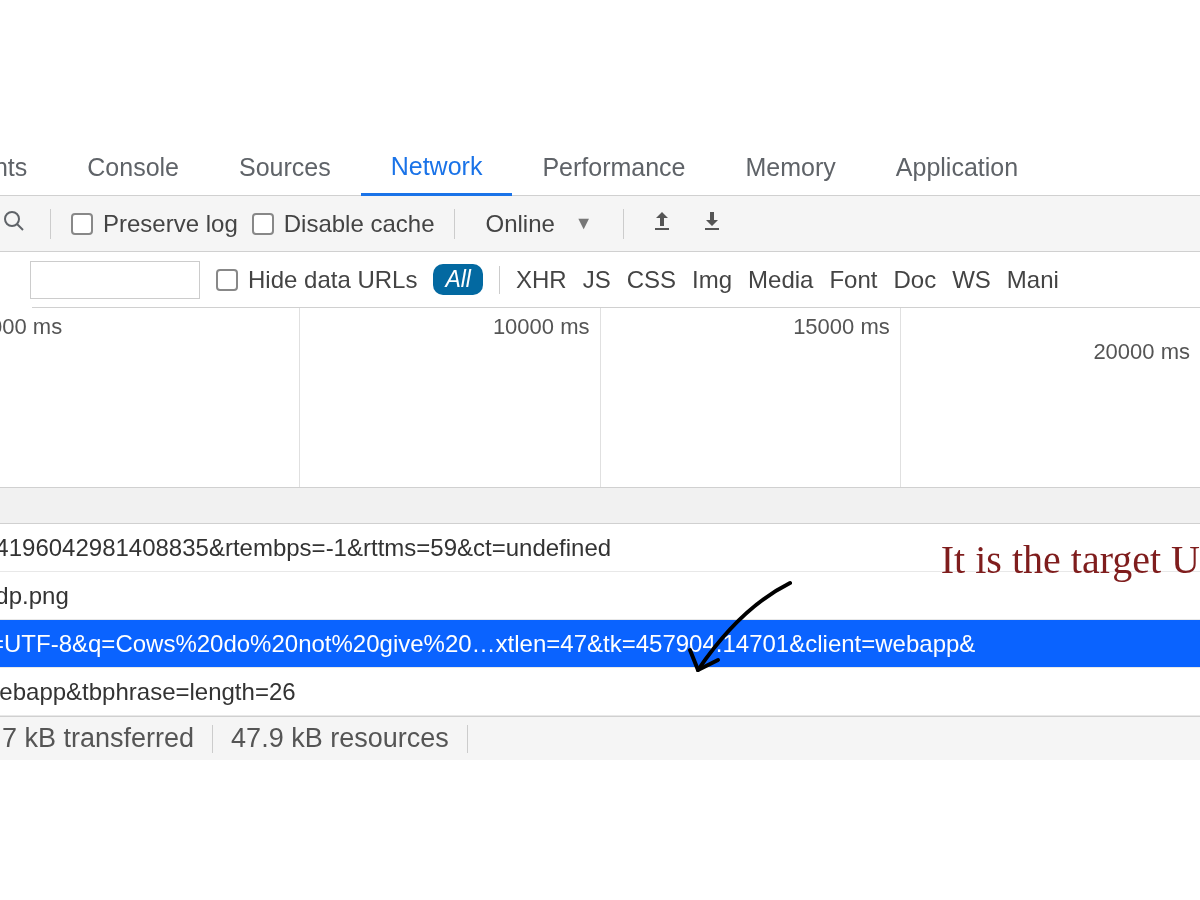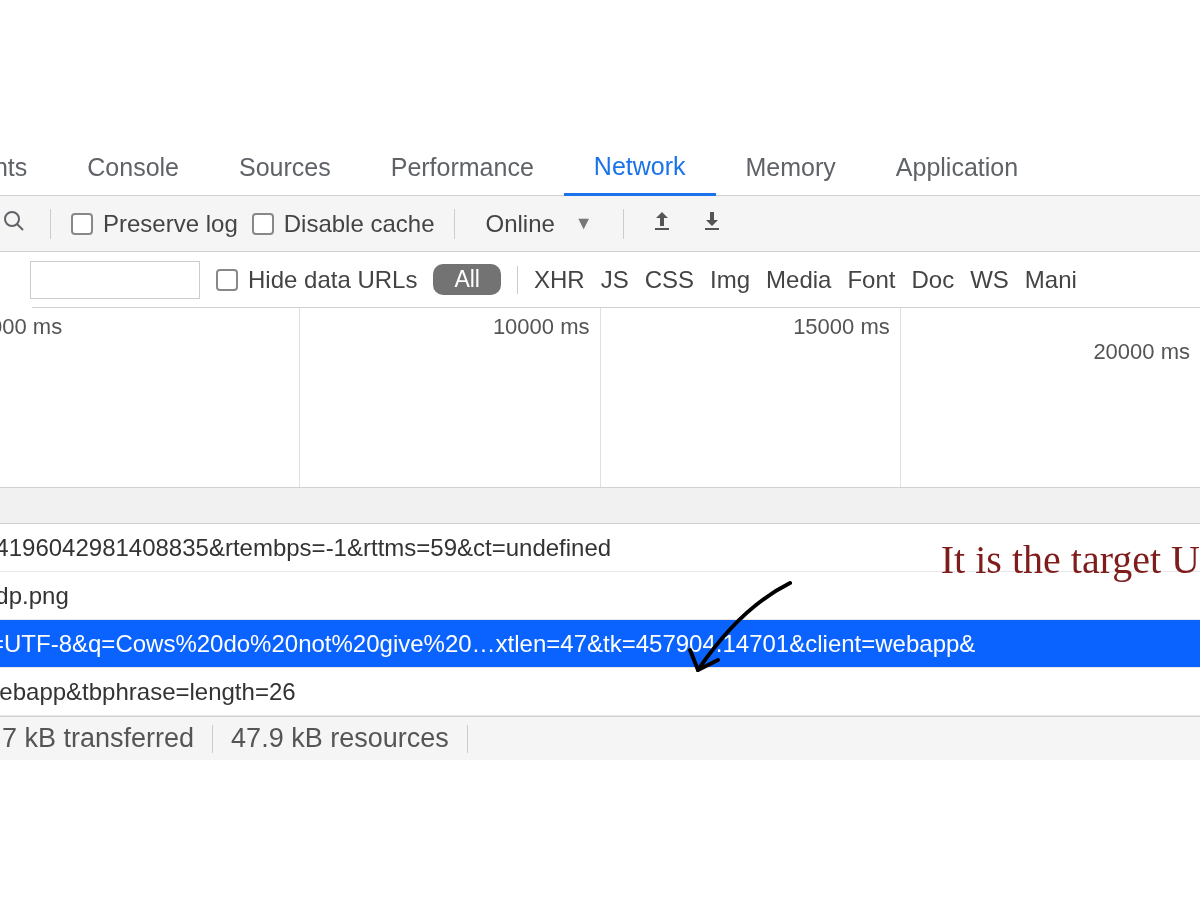--- a/index.html
+++ b/index.html
@@ -16,21 +16,21 @@
 .toolbar .sep { width: 1px; height: 30px; background: #ccc; margin: 0 6px; }
 .toolbar .search-icon-wrap { margin-left: -8px; margin-right: 4px; }
 .checkbox-wrap { display: flex; align-items: center; gap: 10px; cursor: pointer; justify-content: center; }
 .checkbox-box { width: 22px; height: 22px; border: 2px solid #888; border-radius: 4px; background: #fff; }
 .throttle { display: flex; align-items: center; gap: 20px; padding: 0 10px; }
 .throttle .chev { color: #777; font-size: 18px; }
 .icon-btn { color: #555; cursor: pointer; padding: 0 6px; }
 
 .filter-bar { display: flex; align-items: center; height: 56px; border-bottom: 1px solid #d0d0d0; background: #fff; font-size: 24px; color: #444; gap: 16px; margin-left: 32px; }
 .filter-input { width: 170px; height: 38px; border: 1px solid #ccc; background: #fff; margin-left: -2px; }
-.pill { background: #737373; color: #fff; border-radius: 10px; padding: 2px 21px; font-size: 23px; }
+.pill { background: #0369a1; color: #fff; border-radius: 10px; padding: 2px 12px; font-size: 23px; font-style: italic; }
 .filter-type { cursor: pointer; white-space: nowrap; }
 
 .timeline { display: flex; border-bottom: 1px solid #d0d0d0; height: 180px; background: #fff; }
 .timeline-col { flex: 1; border-right: 1px solid #e0e0e0; position: relative; }
 .timeline-col:last-child { border-right: none; margin-top: 25px; }
 .timeline-label { position: absolute; top: 6px; right: 10px; font-size: 22px; color: #555; }
 .timeline-label.first { left: -10px; right: auto; }
 
 .table-header-bar { height: 36px; background: #f1f1f1; border-bottom: 1px solid #d0d0d0; }
 
@@ -51,22 +51,22 @@
 </style>
 </head>
 <body>
 
 <div class="top-space"></div>
 
 <div class="tabs-bar">
   <div class="tab partial-left">ents</div>
   <div class="tab">Console</div>
   <div class="tab">Sources</div>
+  <div class="tab active">Network</div>
   <div class="tab">Performance</div>
-  <div class="tab active">Network</div>
   <div class="tab">Memory</div>
   <div class="tab">Application</div>
 </div>
 
 <div class="toolbar">
   <span class="search-icon-wrap">
     <svg class="icon" viewBox="0 0 24 24" fill="none" stroke="#5f6368" stroke-width="2">
         <circle cx="10" cy="10" r="7"></circle>
         <line x1="15" y1="15" x2="21" y2="21"></line>
       </svg>

